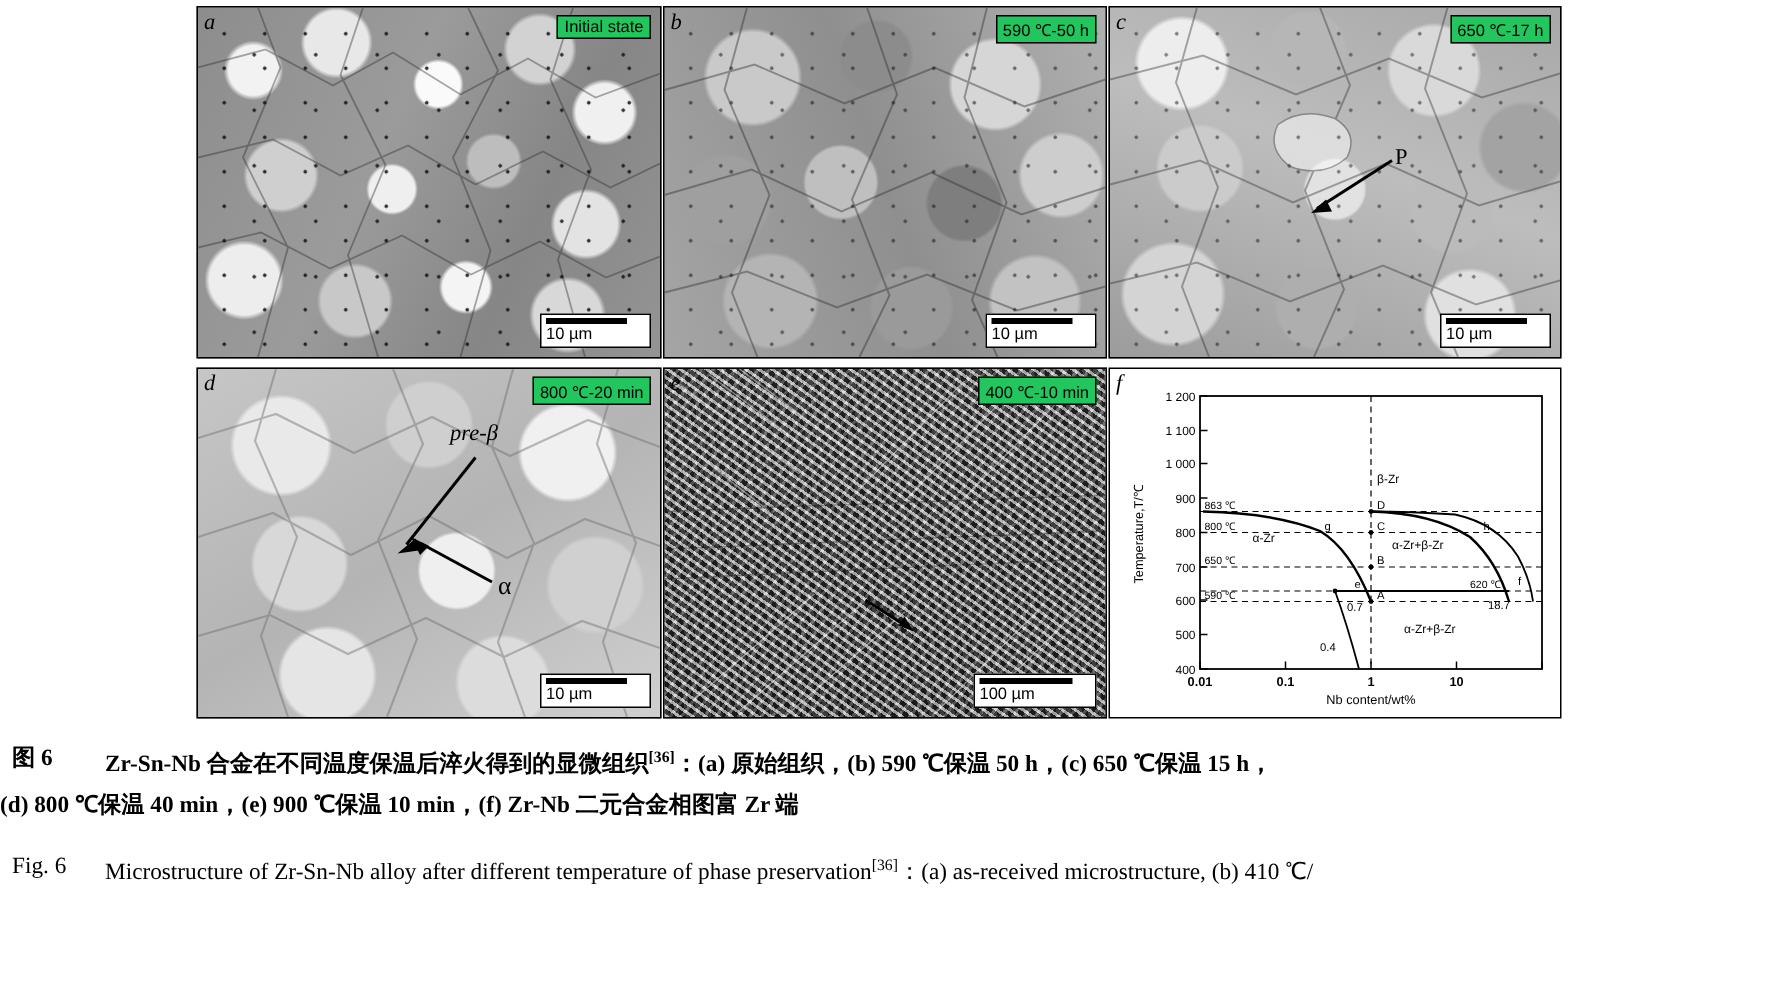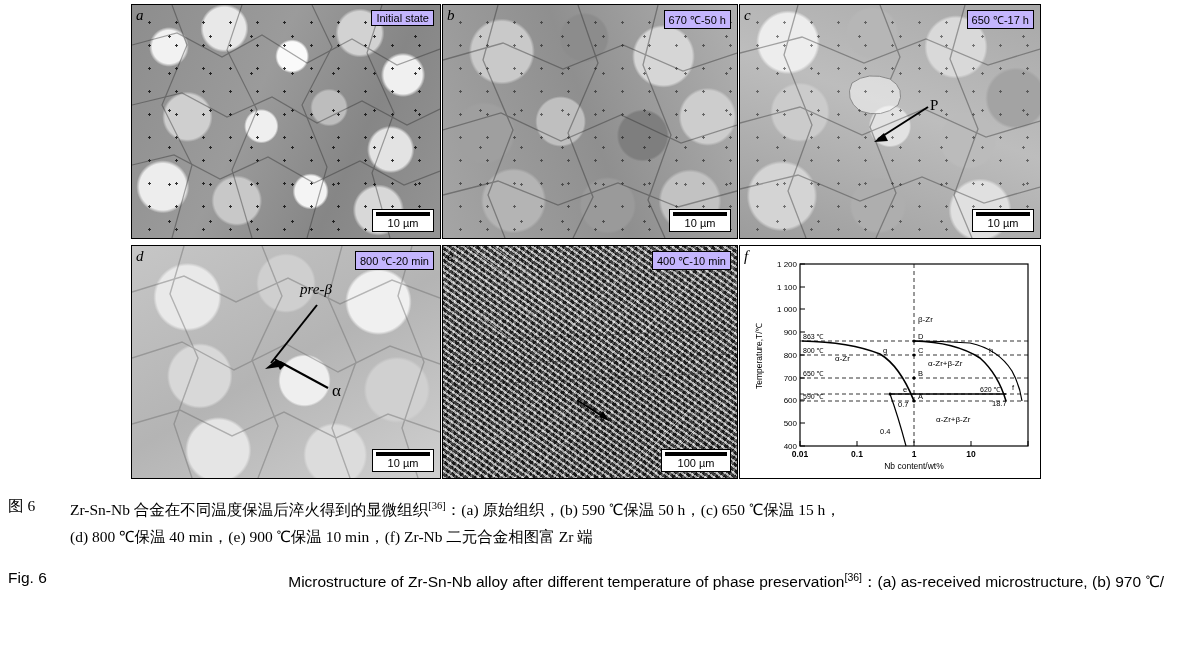--- a/index.html
+++ b/index.html
@@ -9,27 +9,27 @@
     position:relative;overflow:hidden;
   }
   .figure{position:absolute;left:0;top:0;width:1178px;height:480px;}
 
   .panel{position:absolute;border:1px solid #000;overflow:hidden;background:#777;}
   .panel .label{
     position:absolute;left:4px;top:2px;font-size:15px;font-style:italic;
     font-family:"Liberation Serif",serif;color:#000;font-weight:400;z-index:6;
   }
   .panel .cond{
-    position:absolute;right:6px;top:5px;background:#c4b5fd;border:1px solid #000;
+    position:absolute;right:6px;top:5px;background:#22c55e;border:1px solid #000;
     font-size:11px;padding:1px 4px;z-index:6;font-family:"Liberation Sans",sans-serif;
     white-space:nowrap;
   }
   .scalebar{
     position:absolute;right:6px;bottom:6px;background:#fff;border:1px solid #000;
-    font-size:11px;padding:0 3px 2px 3px;z-index:6;text-align:center;
+    font-size:11px;padding:0 15px 2px 3px;z-index:6;text-align:left;
     font-family:"Liberation Sans",sans-serif;
   }
   .scalebar .bar{display:block;height:4px;background:#000;margin:2px auto 1px auto;}
 
   
   .micro-a{position:absolute;inset:0;
     background:
       radial-gradient(circle at 12% 18%, #f2f2f2 0 5%, transparent 6%),
       radial-gradient(circle at 30% 10%, #e8e8e8 0 7%, transparent 8%),
       radial-gradient(circle at 52% 22%, #fafafa 0 6%, transparent 7%),
@@ -106,25 +106,25 @@
   .anno{position:absolute;z-index:7;font-family:"Liberation Serif",serif;font-size:15px;}
   .anno-arrow{position:absolute;z-index:7;}
 
   
   .pd{position:absolute;inset:0;background:#fff;}
   .pd svg{width:100%;height:100%;display:block;}
 
   
   .caption{position:absolute;left:0;top:492px;width:1178px;}
   .cap-row{position:relative;font-size:15.5px;line-height:27px;}
-  .cap-zh{font-family:"Liberation Serif",serif;}
-  .cap-en{font-family:Liberation Sans, sans-serif;text-align:right;}
+  .cap-zh{font-family:"Liberation Serif",serif;font-weight:bold;}
+  .cap-en{font-family:Liberation Serif, serif;}
   .cap-lbl{position:absolute;left:8px;top:0;}
-  .cap-txt{margin-left:70px;display:block;padding-right:14px;}
-  .cap-txt2{margin-left:70px;display:block;padding-right:14px;}
+  .cap-txt{margin-left:70px;display:block;}
+  .cap-txt2{display:block;padding-right:14px;}
   sup{font-size:10.5px;vertical-align:super;}
 </style>
 </head>
 <body>
 
 <div class="figure">
 
   <div class="panel" style="left:131px;top:4px;width:308px;height:233px;">
     <div class="micro-a"></div>
     <div class="grainlines">
@@ -158,21 +158,21 @@
           <path d="M0 125 L58 108 L118 136 L178 110 L238 138 L294 120"></path>
           <path d="M0 190 L55 176 L115 200 L175 178 L235 202 L294 186"></path>
           <path d="M55 0 L40 55 L70 125 L45 190 L62 233"></path>
           <path d="M135 0 L155 58 L125 128 L150 192 L130 233"></path>
           <path d="M215 0 L200 60 L228 130 L205 195 L222 233"></path>
         </g>
       </svg>
     </div>
     <div class="dots" style="opacity:.55;"></div>
     <div class="label">b</div>
-    <div class="cond">670 ℃-50 h</div>
+    <div class="cond">590 ℃-50 h</div>
     <div class="scalebar">
       <span class="bar" style="width:54px;"></span>
       <span>10 µm</span>
     </div>
   </div>
 
   <div class="panel" style="left:739px;top:4px;width:300px;height:233px;">
     <div class="micro-c"></div>
     <div class="grainlines">
       <svg viewBox="0 0 300 233" preserveAspectRatio="none">
@@ -383,17 +383,17 @@
     </span>
   </div>
 
   <div class="cap-row cap-zh">
     <span class="cap-txt2">(d) 800 ℃保温 40 min，(e) 900 ℃保温 10 min，(f) Zr-Nb 二元合金相图富 Zr 端</span>
   </div>
 
   <div class="cap-row cap-en" style="margin-top:14px;">
     <span class="cap-lbl">Fig. 6</span>
     <span class="cap-txt">
-      <span>Microstructure of Zr-Sn-Nb alloy after different temperature of phase preservation</span><sup>[36]</sup><span>：(a) as-received microstructure, (b) 970 ℃/</span>
+      <span>Microstructure of Zr-Sn-Nb alloy after different temperature of phase preservation</span><sup>[36]</sup><span>：(a) as-received microstructure, (b) 410 ℃/</span>
     </span>
   </div>
 
 </div>
 
 </body></html>

